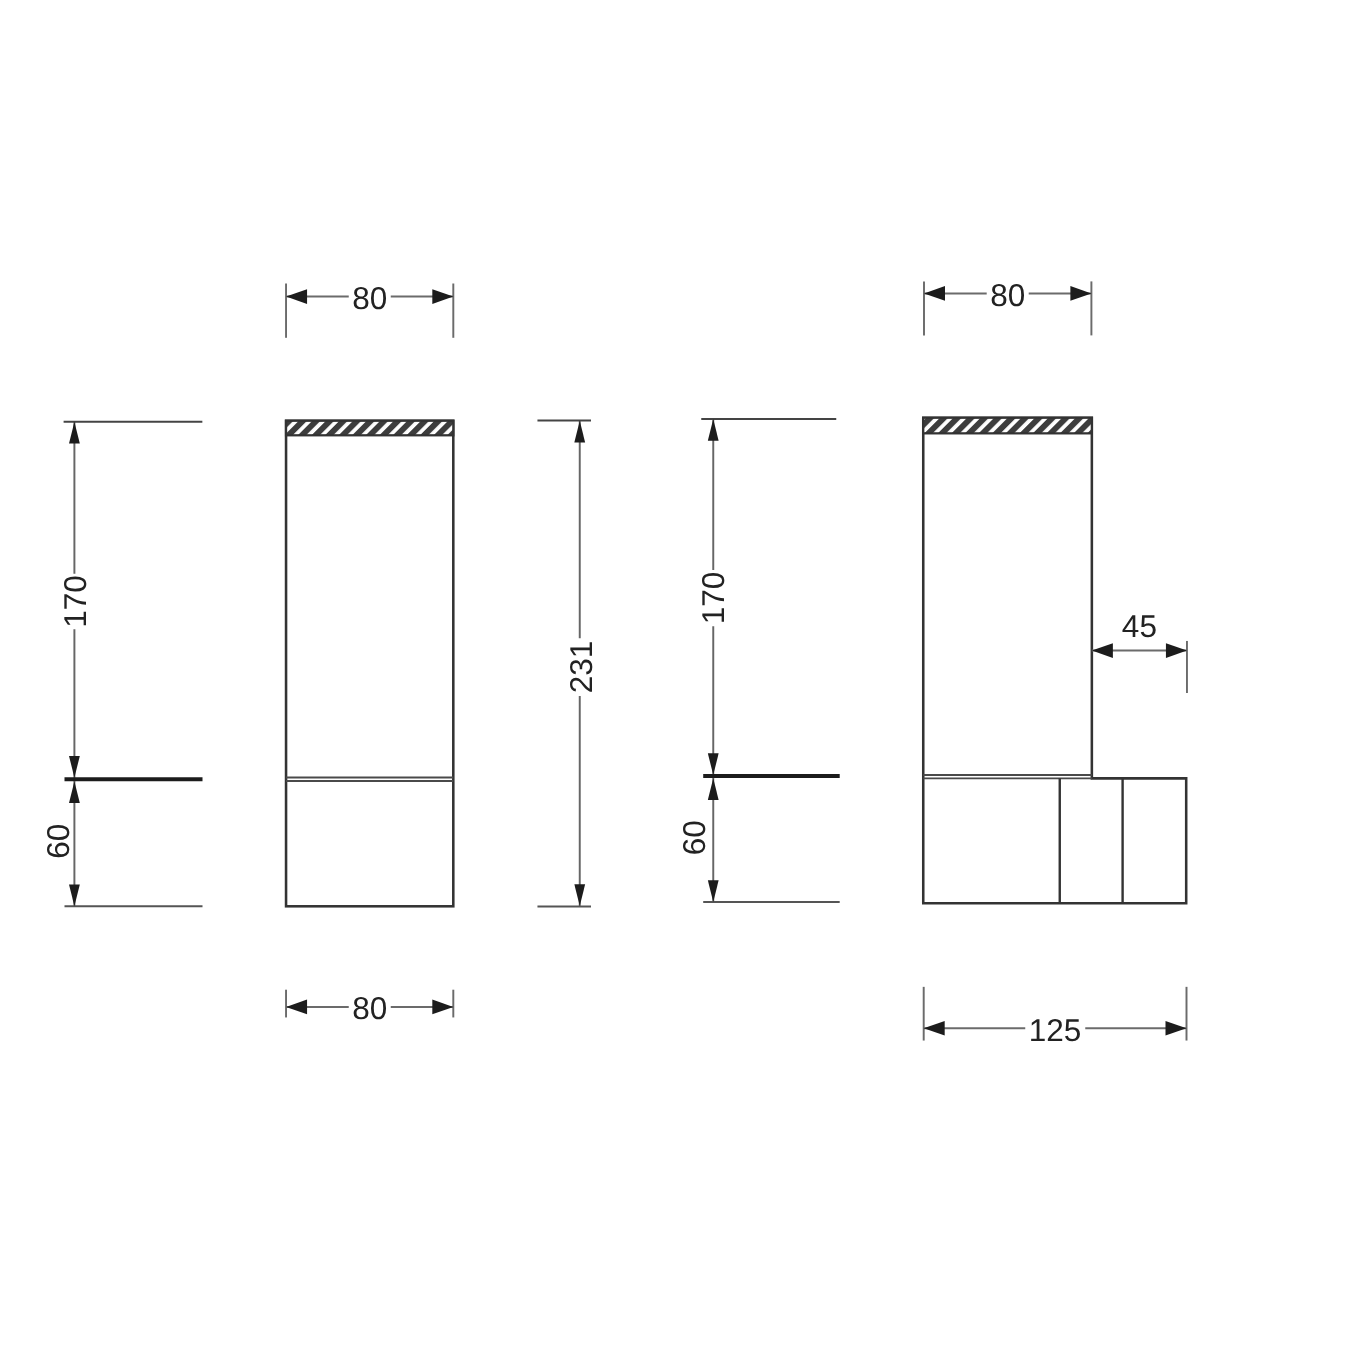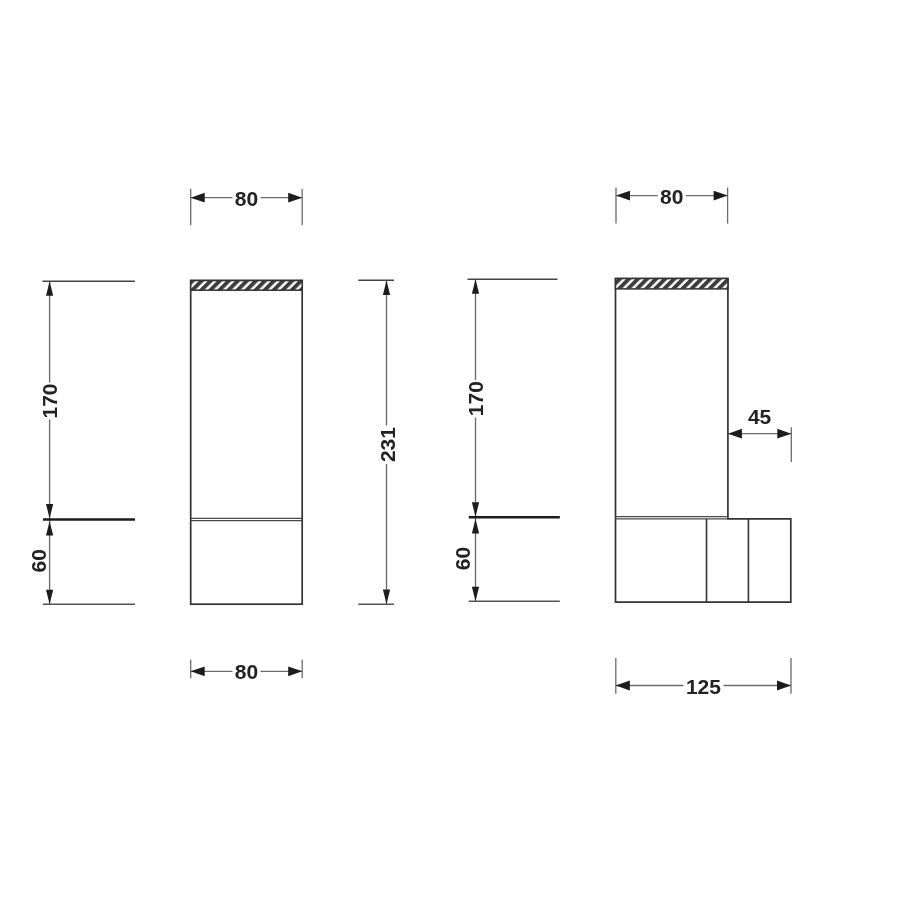--- a/index.html
+++ b/index.html
@@ -1,16 +1,16 @@
 <!DOCTYPE html>
 <html><head>
 <meta charset="utf-8">
 <style>
   html,body{margin:0;padding:0;background:#ffffff;}
-  .wrap{width:900px;height:900px;position:relative;font-weight:bold;}
+  .wrap{width:900px;height:900px;position:relative;}
   text{font-family:"Liberation Sans",sans-serif;fill:#222;}
 </style>
 </head>
 <body>
 <div class="wrap">
 <svg width="900" height="900" viewBox="0 0 900 900" xmlns="http://www.w3.org/2000/svg">
 <defs>
   <pattern id="hatch" width="6.4" height="6.4" patternUnits="userSpaceOnUse" patternTransform="rotate(45)">
     <rect width="6.4" height="6.4" fill="#ffffff"></rect>
     <rect width="3.9" height="6.4" fill="#3d3d3d"></rect>

